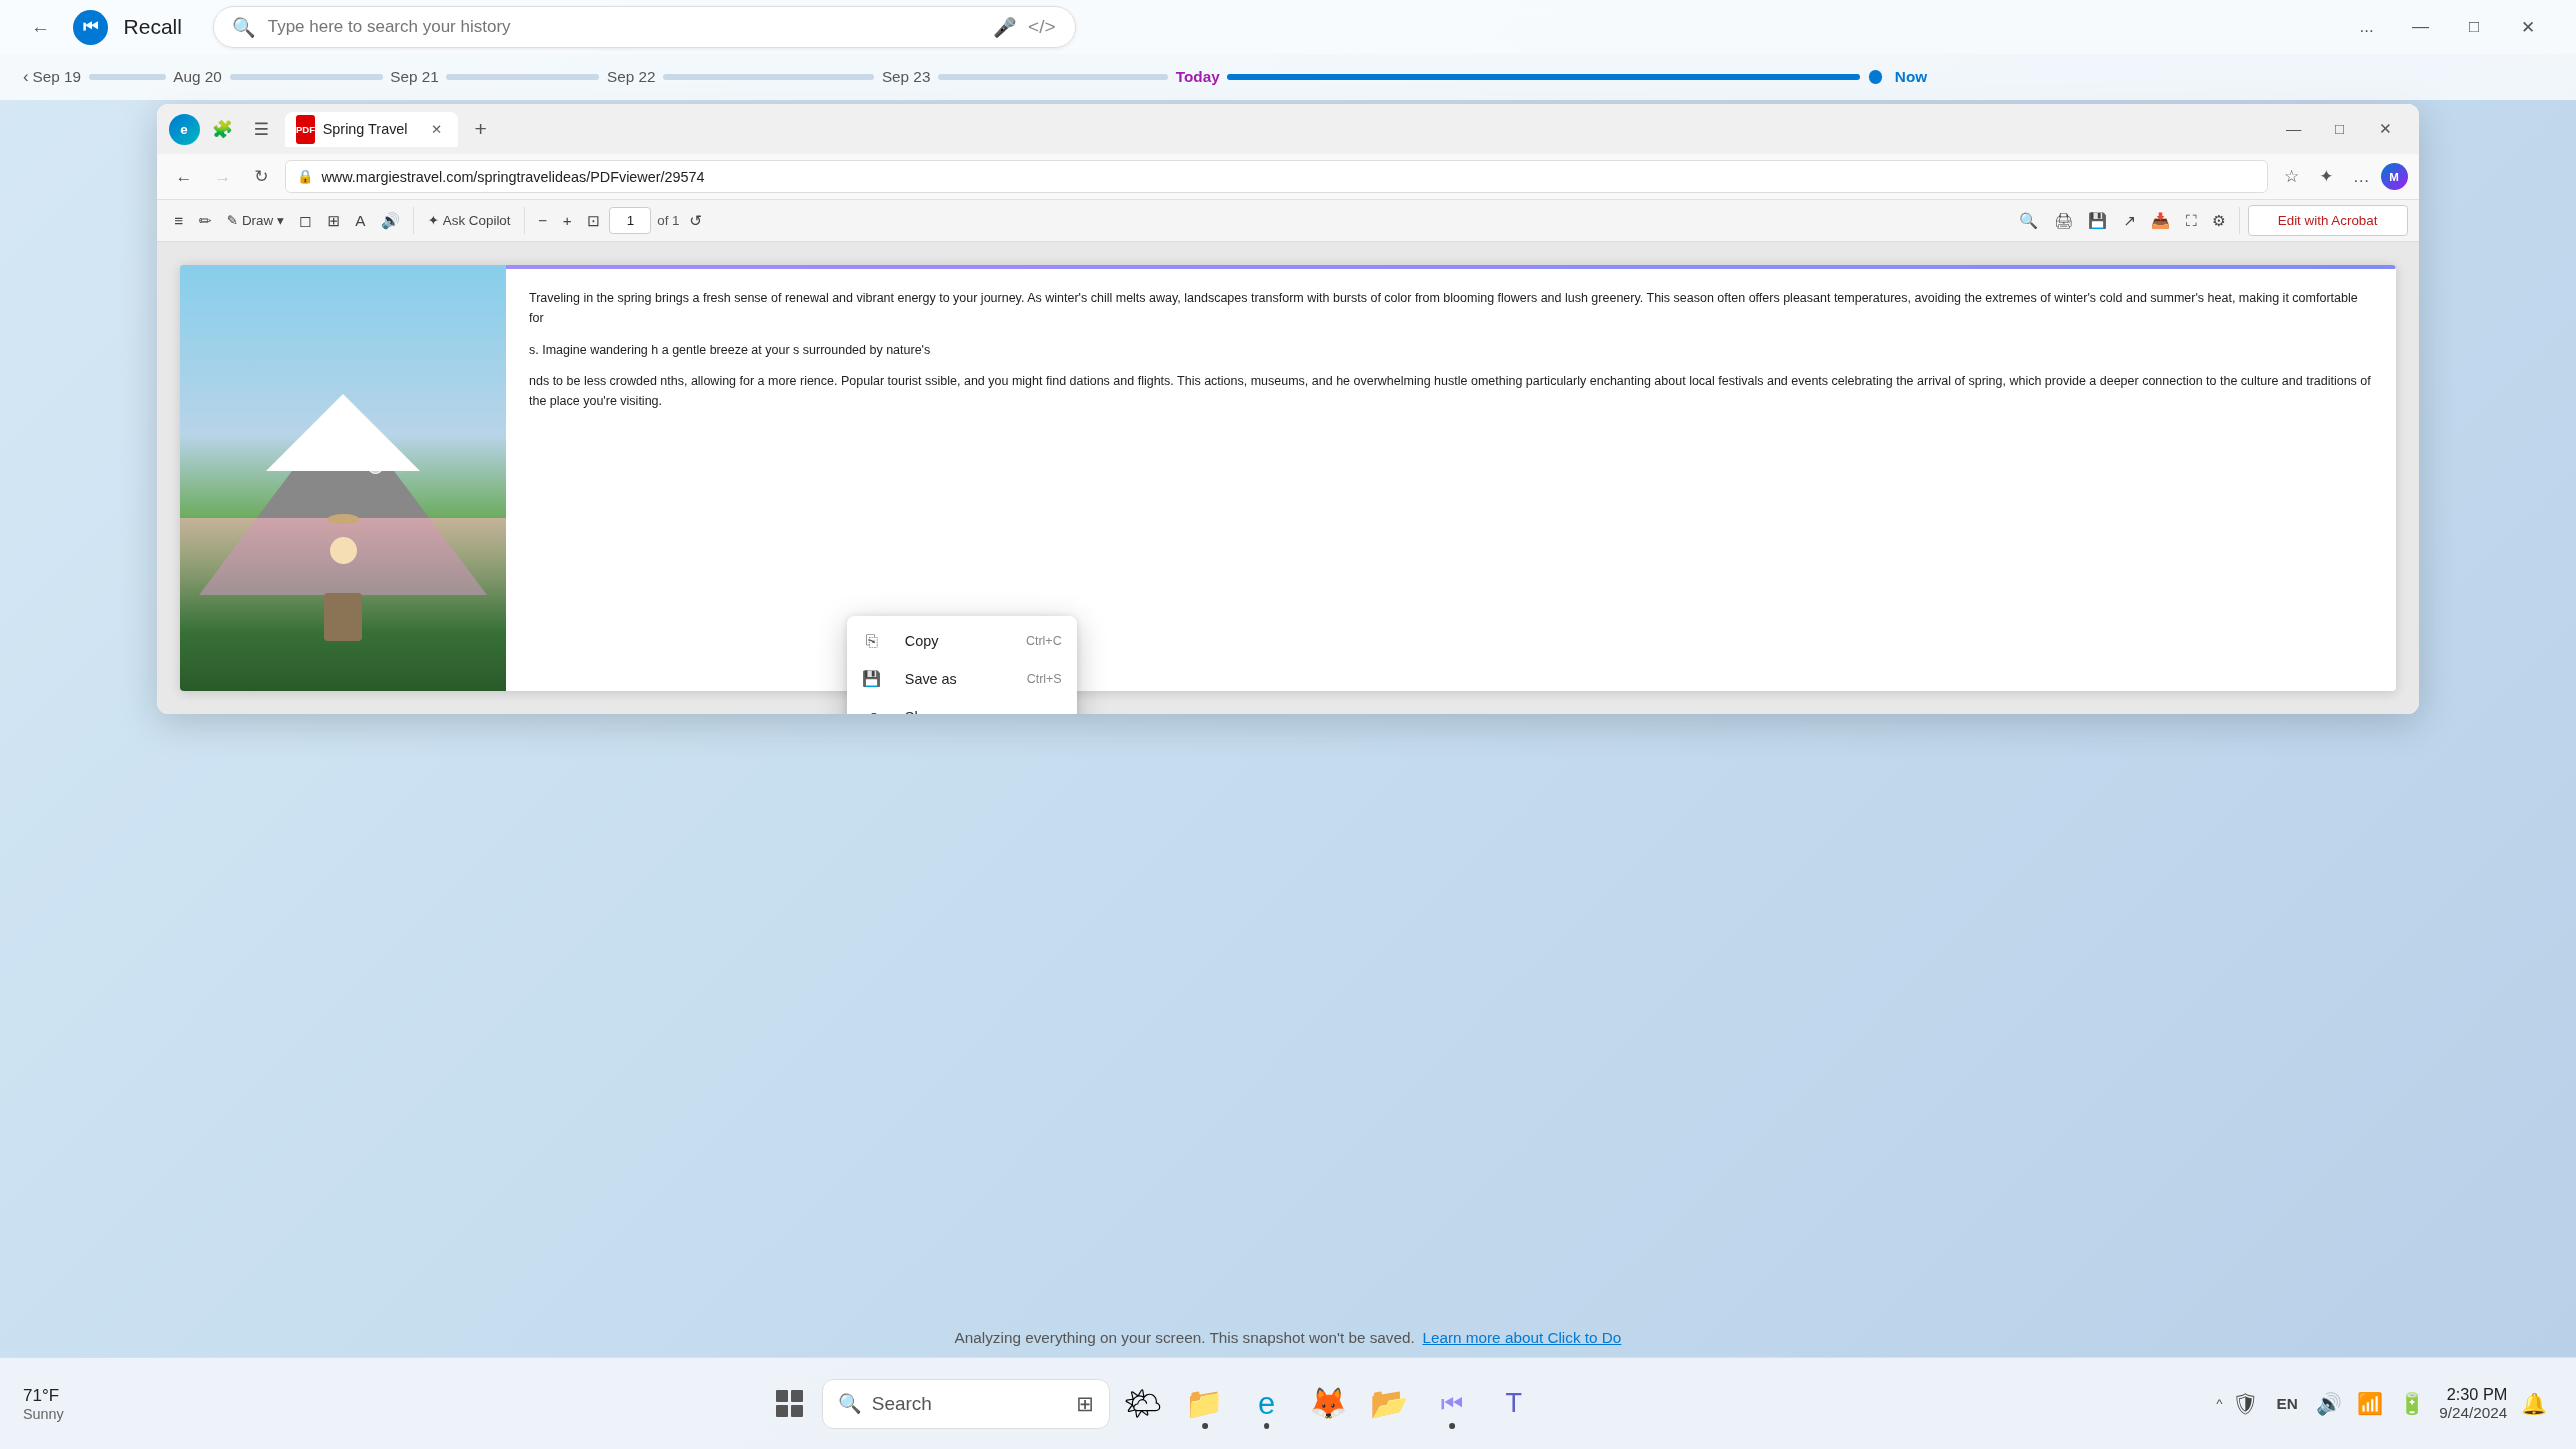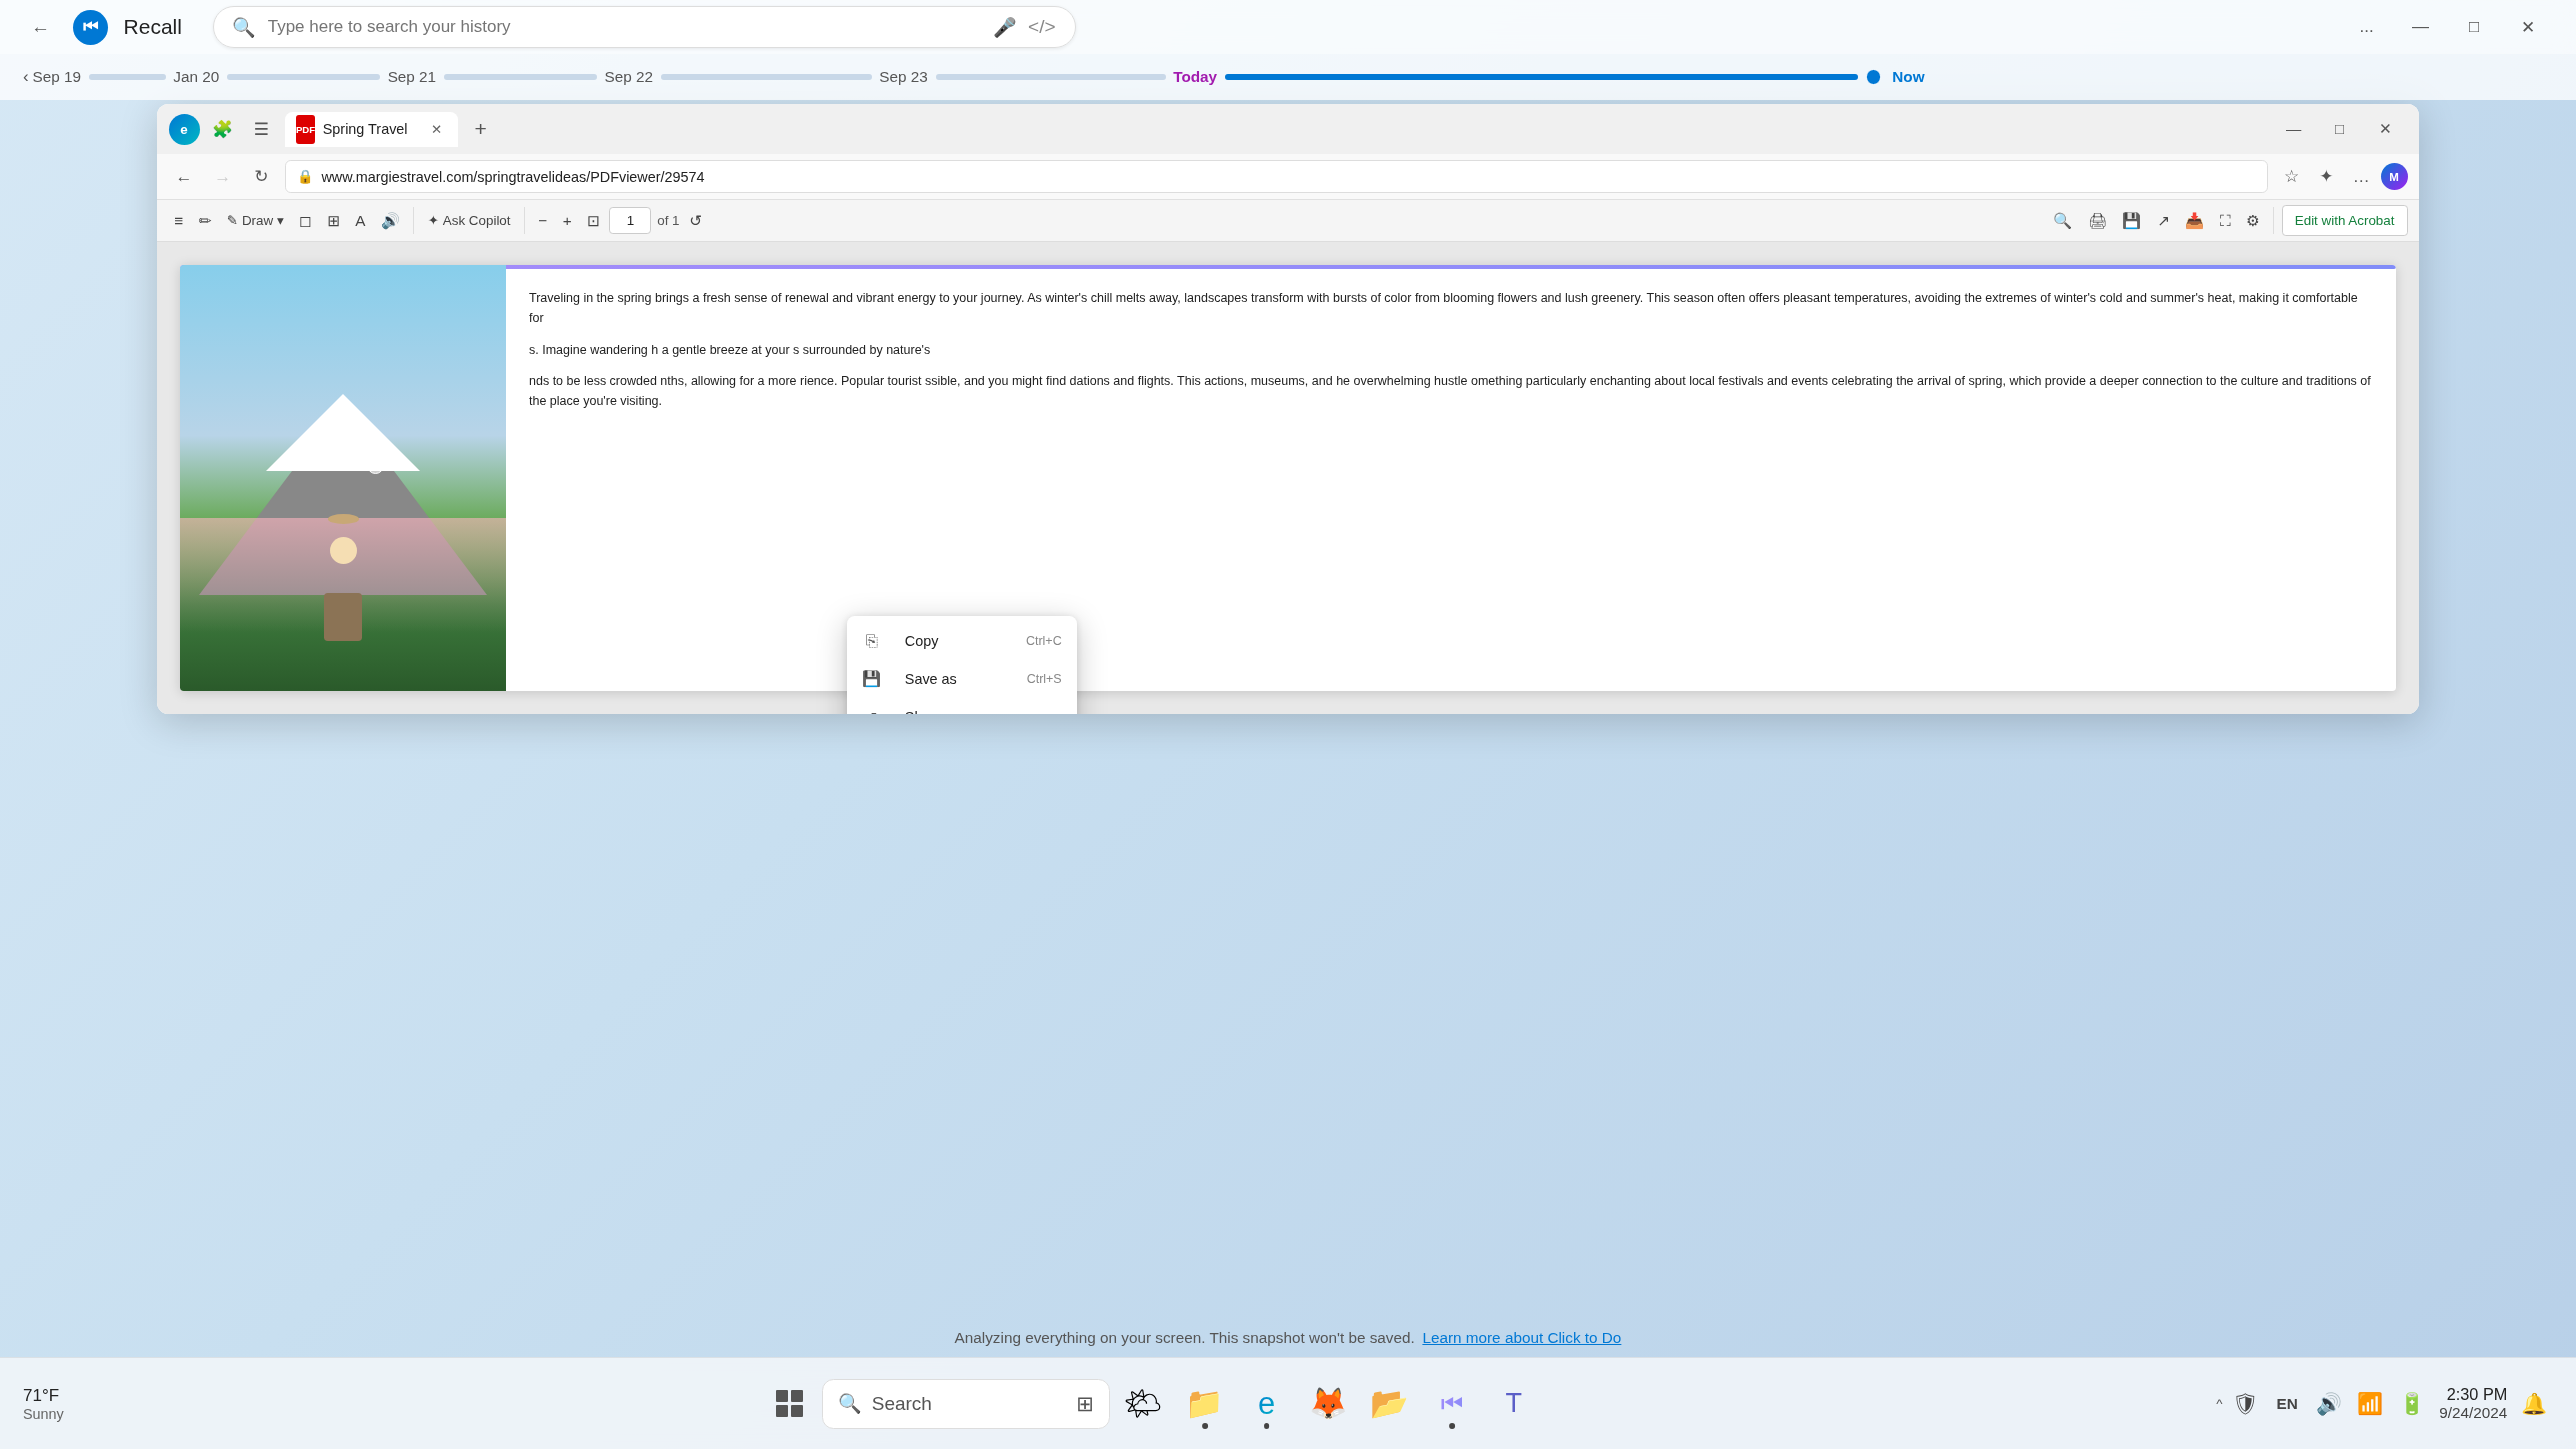--- a/index.html
+++ b/index.html
@@ -322,23 +322,23 @@
       margin-left: auto;
       display: flex;
       align-items: center;
       gap: 3.8px;
     }
     .edit-acrobat-btn {
       height: 31px;
       border: 1px solid #ccc;
       background: white;
       border-radius: 3.8px;
-      padding: 0 12px;
+      padding: 0 29px;
       font-size: 13.4px;
-      color: #15803d;
+      color: #b91c1c;
       cursor: pointer;
     }
 
     
     .pdf-content {
       flex: 1;
       background: #e8e8e8;
       display: flex;
       overflow: hidden;
     }
@@ -665,21 +665,21 @@
 
 <div class="timeline">
   <span class="timeline-arrow">‹</span>
 
   <div class="timeline-section">
     <span class="timeline-label">Sep 19</span>
     <div class="timeline-bar" style="width:77px;"></div>
   </div>
 
   <div class="timeline-section">
-    <span class="timeline-label">Jan 20</span>
+    <span class="timeline-label">Aug 20</span>
     <div class="timeline-bar" style="width:153px;"></div>
   </div>
 
   <div class="timeline-section">
     <span class="timeline-label">Sep 21</span>
     <div class="timeline-bar" style="width:153px;"></div>
   </div>
 
   <div class="timeline-section">
     <span class="timeline-label">Sep 22</span>

